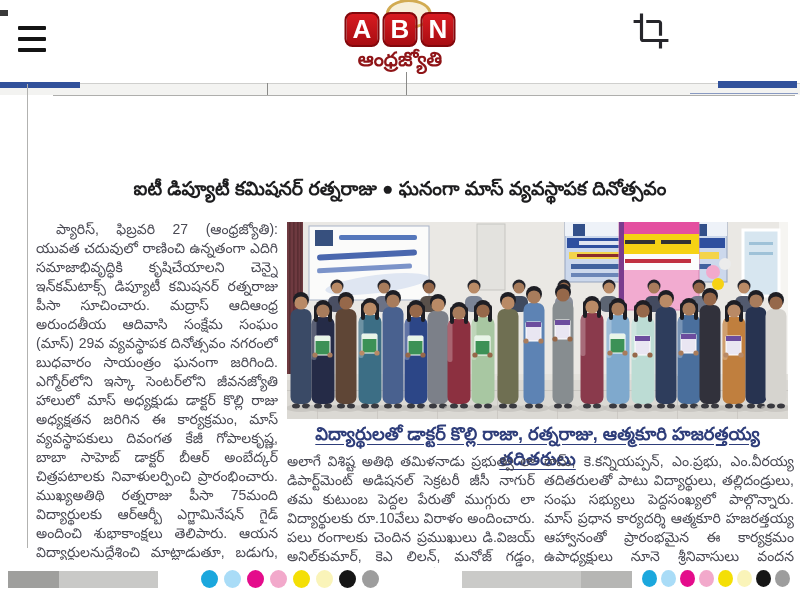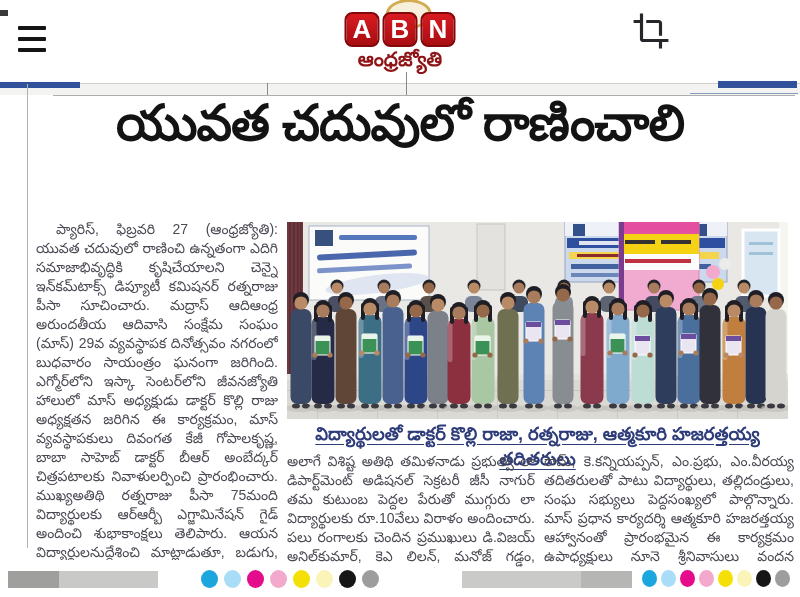--- a/index.html
+++ b/index.html
@@ -89,21 +89,21 @@
 
     <div class="masthead-strip"></div>
     <div class="blue-seg-left"></div>
     <div class="blue-seg-right"></div>
     <div class="blue-thin-right"></div>
     <div class="strip-line"></div>
     <div class="tick" style="left:267px;top:83px;height:12px;"></div>
     <div class="tick" style="left:406px;top:72px;height:23px;"></div>
     <div class="page-left-rule"></div>
 
-    <h1 class="headline">యువత చదువులో రాణించాలి</h1>
+    <h2 class="subhead">ఐటీ డిప్యూటీ కమిషనర్ రత్నరాజు ● ఘనంగా మాస్ వ్యవస్థాపక దినోత్సవం</h2>
 
     <div class="news-col col1">ప్యారిస్, ఫిబ్రవరి 27 (ఆంధ్రజ్యోతి): యువత చదువులో రాణించి ఉన్నతంగా ఎదిగి సమాజాభివృద్ధికి కృషిచేయాలని చెన్నై ఇన్‌కమ్‌టాక్స్ డిప్యూటీ కమిషనర్ రత్నరాజు పీసా సూచించారు. మద్రాస్ ఆదిఆంధ్ర అరుందతీయ ఆదివాసి సంక్షేమ సంఘం (మాస్) 29వ వ్యవస్థాపక దినోత్సవం నగరంలో బుధవారం సాయంత్రం ఘనంగా జరిగింది. ఎగ్మోర్‌లోని ఇస్కా సెంటర్‌లోని జీవనజ్యోతి హాలులో మాస్ అధ్యక్షుడు డాక్టర్ కొల్లి రాజు అధ్యక్షతన జరిగిన ఈ కార్యక్రమం, మాస్ వ్యవస్థాపకులు దివంగత కేజీ గోపాలకృష్ణ, బాబా సాహెబ్ డాక్టర్ బీఆర్ అంబేద్కర్ చిత్రపటాలకు నివాళులర్పించి ప్రారంభించారు. ముఖ్యఅతిథి రత్నరాజు పీసా 75మంది విద్యార్థులకు ఆర్ఆర్బీ ఎగ్జామినేషన్ గైడ్ అందించి శుభాకాంక్షలు తెలిపారు. ఆయన విద్యార్థులనుద్దేశించి మాట్లాడుతూ, బడుగు, బలహీన వర్గాలకు చెందిన కుటుంబాలు ఆర్థికంగా, విద్యా పరంగా ఎదగాలన్న ఉన్నతాశయంతో దివంగత ఐపీఎస్ అధికారి కేజీ గోపాలకృష్ణ స్థాపించిన మాస్ 29ఏళ్లుగా సమాజానికి అందిస్తున్న సేవలు ప్రశంసనీయమన్నారు.</div>
 
     <figure class="photo">
       <svg id="photo-svg" width="501" height="197" viewBox="0 0 501 197">
           <rect x="0" y="0" width="501" height="152" fill="#eae8e4"></rect>
           <rect x="492" y="0" width="9" height="152" fill="#f6f5f2"></rect>
           <rect x="0" y="152" width="501" height="45" fill="#dbd9d4"></rect>
           <rect x="0" y="152" width="501" height="6" fill="#e4e2dd"></rect>
           <rect x="0" y="168" width="501" height="1" fill="#c9c7c2"></rect>

